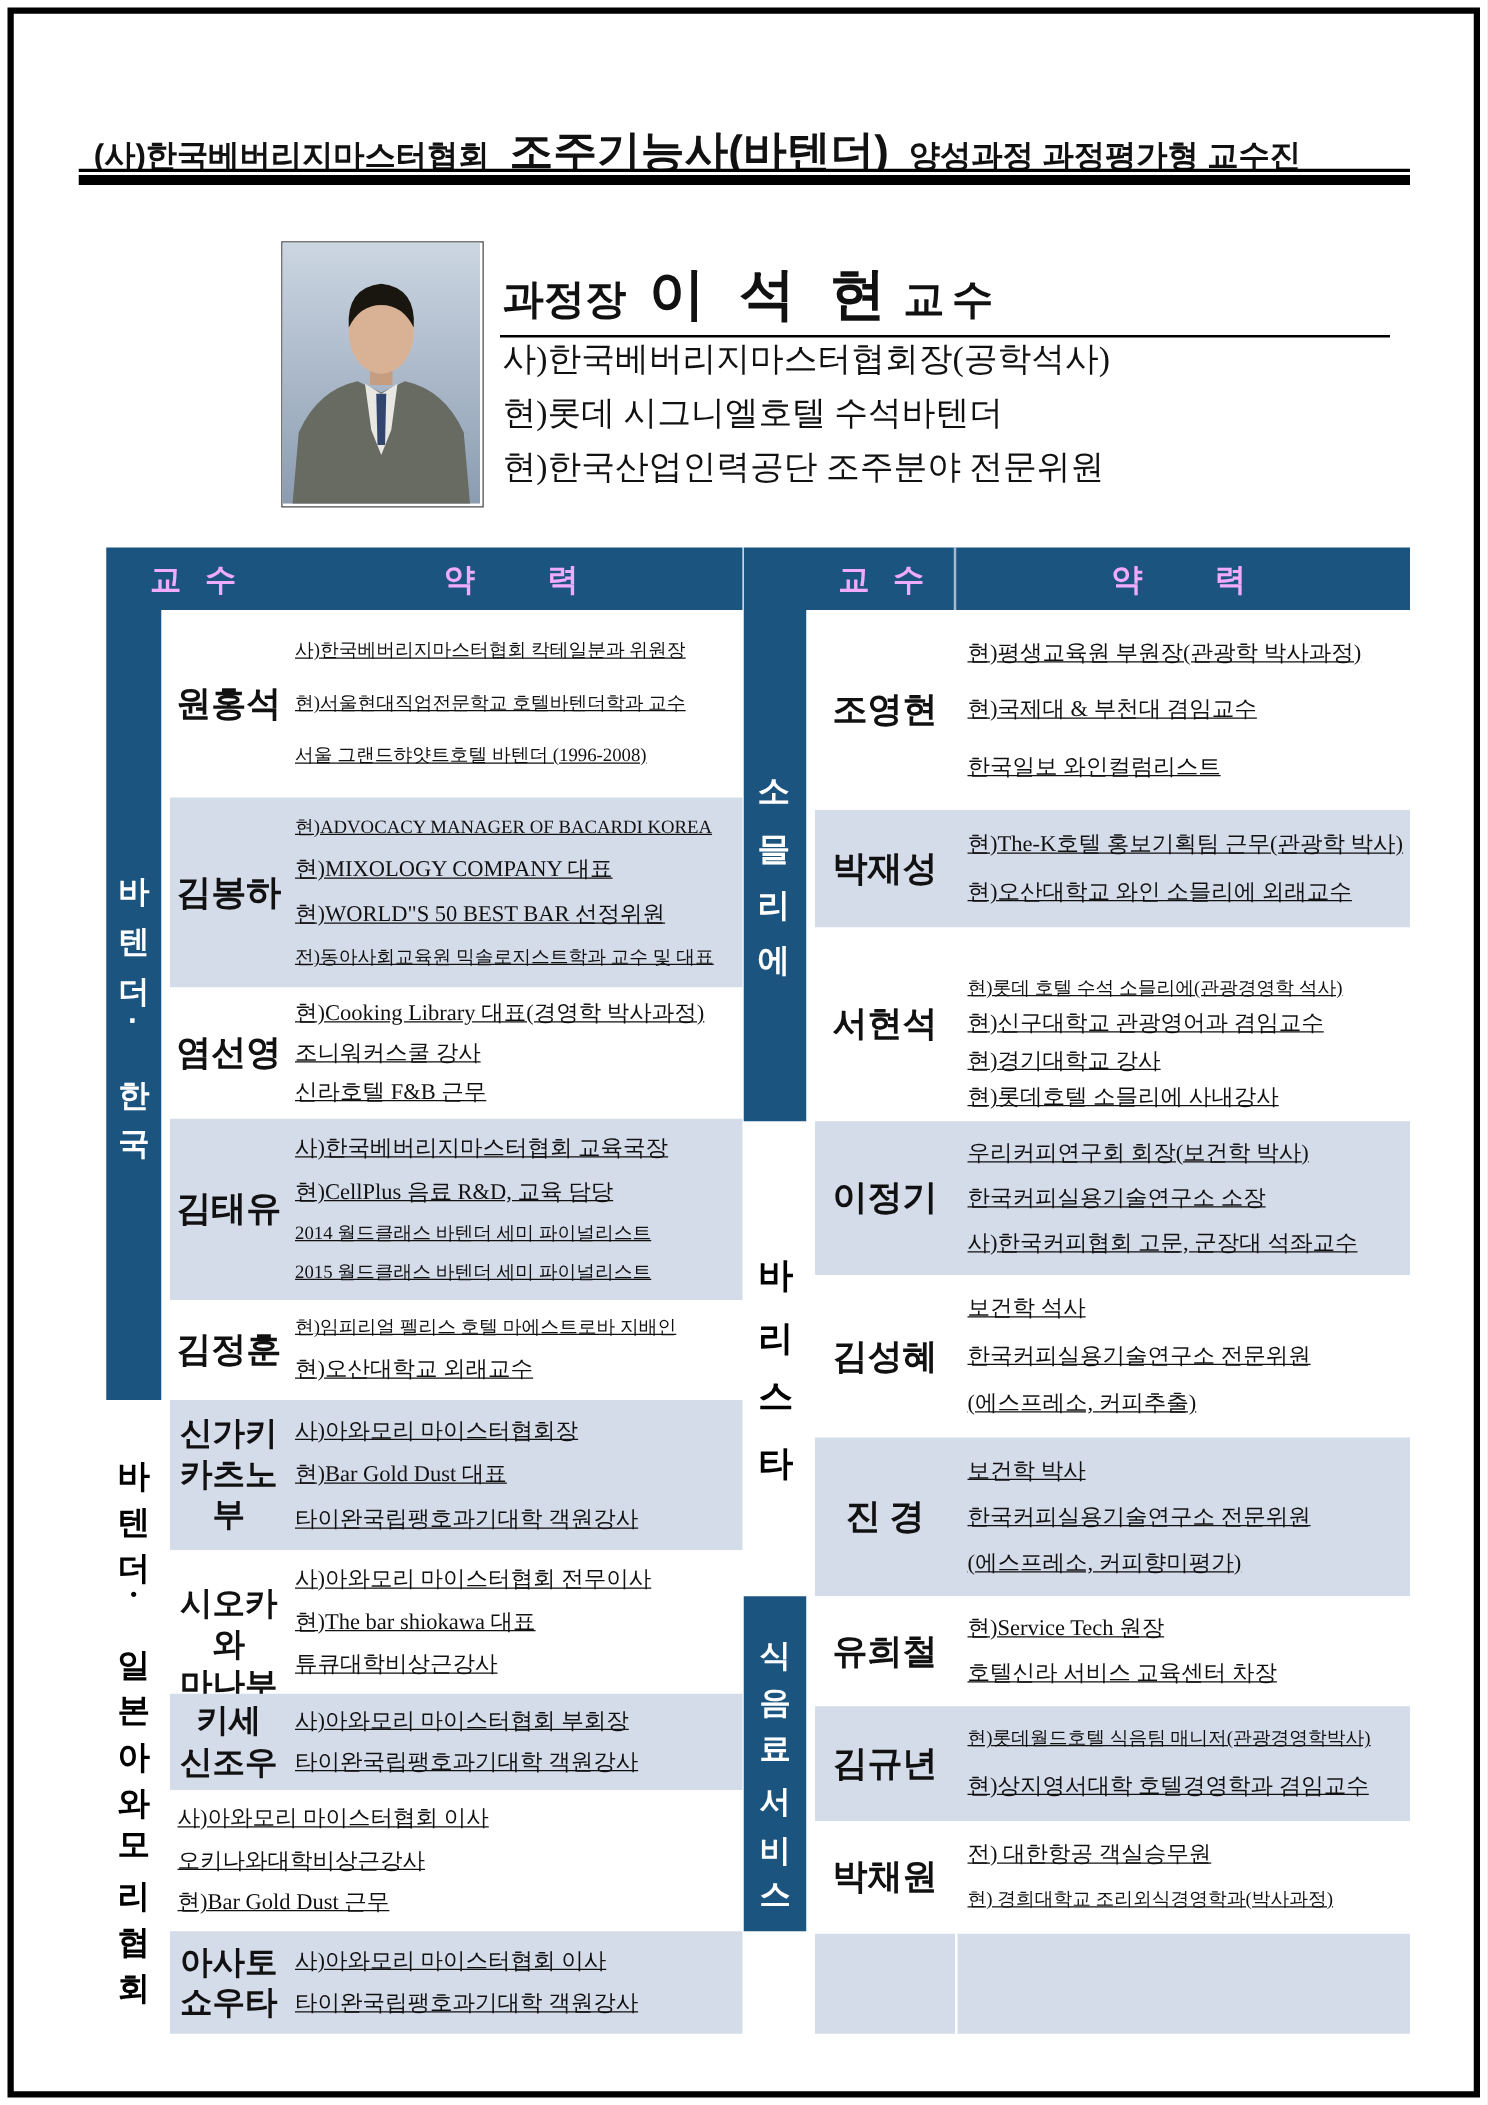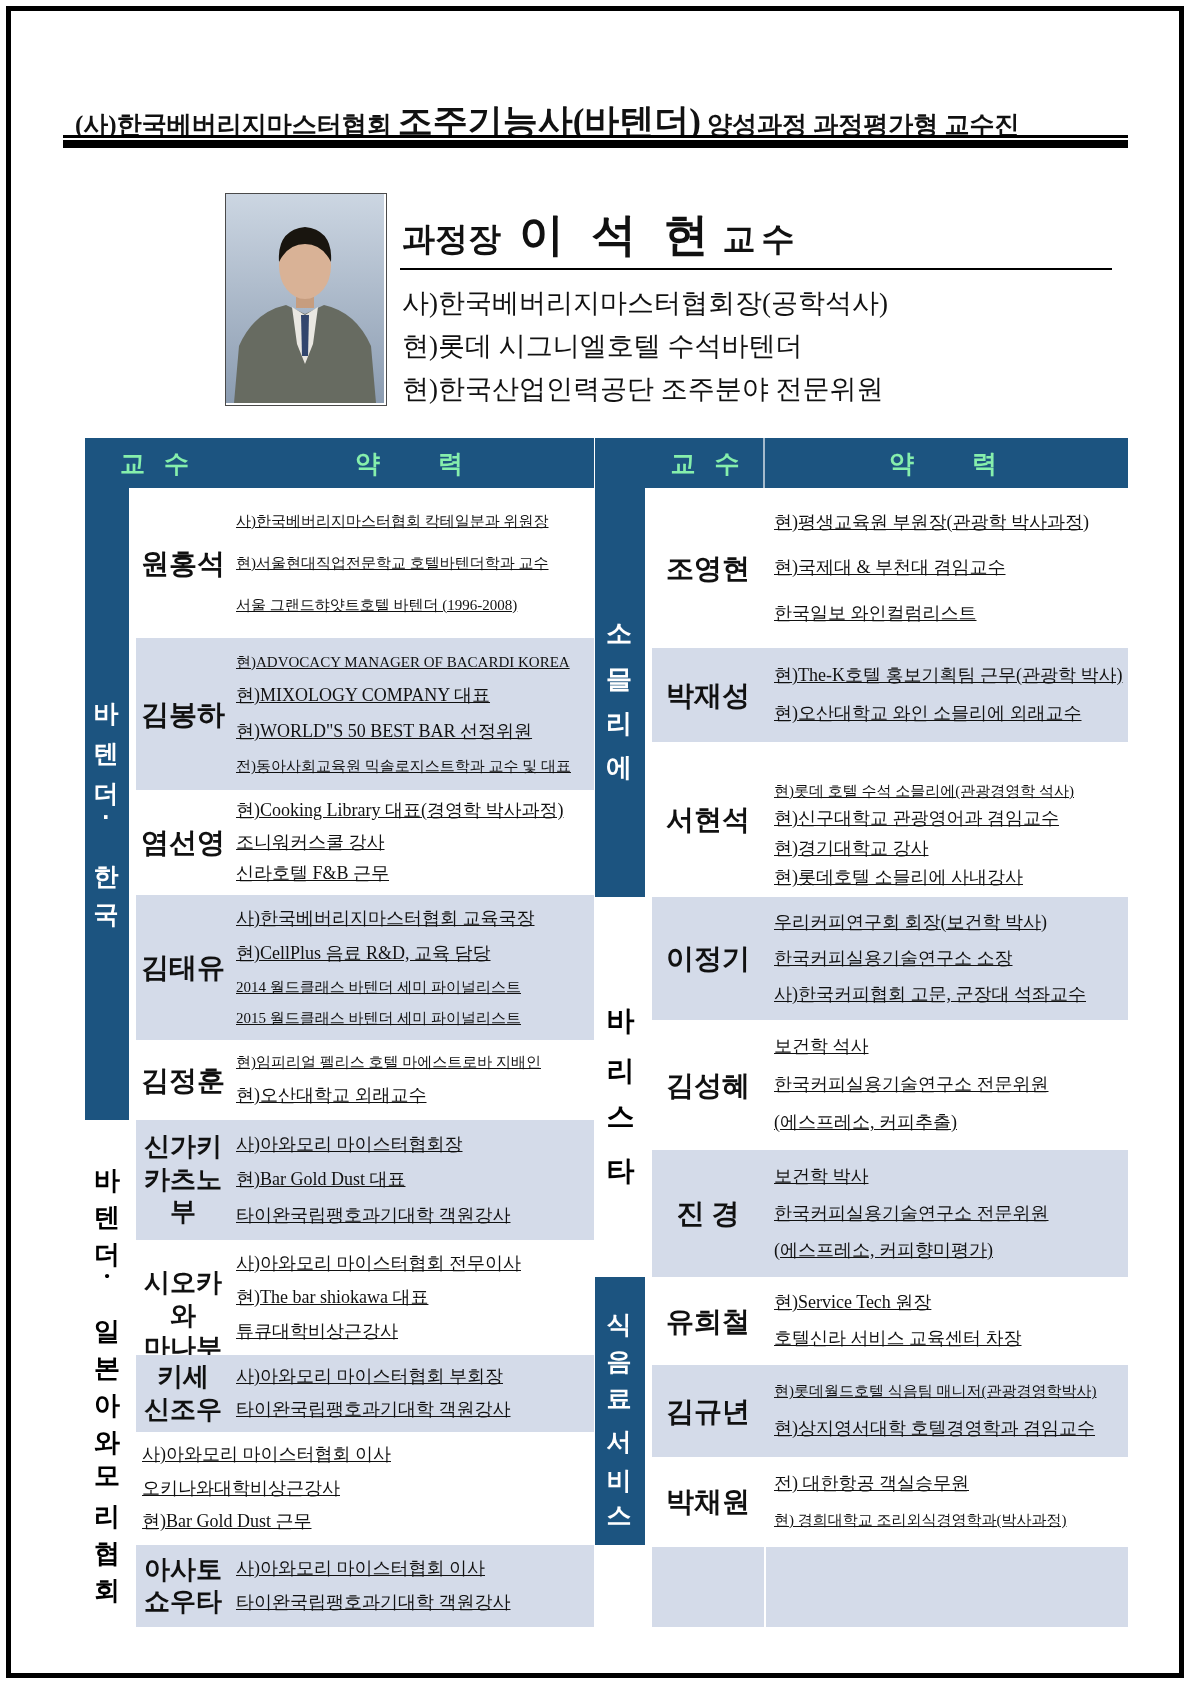--- a/index.html
+++ b/index.html
@@ -2,39 +2,39 @@
 <html><head>
 <meta charset="utf-8">
 <style>
   html,body{margin:0;padding:0;background:#e8e8e8;}
   .page{position:relative;width:1190px;height:1684px;background:#fff;margin:0 auto;
         font-family:"Liberation Serif",serif;color:#111;overflow:hidden;}
   .frame{position:absolute;inset:6px;border:5px solid #000;pointer-events:none;}
 
   
   .title{position:absolute;left:75px;top:80px;width:1056px;height:56px;
-         display:flex;align-items:baseline;gap:6px;white-space:nowrap;
-         font-family:Liberation Serif, serif;font-weight:bold;}
+         display:flex;align-items:baseline;gap:16px;white-space:nowrap;
+         font-family:Liberation Sans, sans-serif;font-weight:bold;}
   .title .t1{font-size:25px;letter-spacing:0px;}
   .title .t2{font-size:35px;letter-spacing:0px;}
   .title .t3{font-size:25px;margin-top:28px;}
   .rule2{position:absolute;left:63px;top:135px;width:1065px;height:13px;
          background:linear-gradient(to bottom,#000 0 3px,#fff 3px 5px,#000 5px 13px);}
 
   
   .photo{position:absolute;left:225px;top:193px;width:160px;height:211px;border:1px solid #4a4a4a;}
   .dhead{position:absolute;left:402px;top:205px;display:flex;align-items:baseline;white-space:nowrap;}
   .dhead .role{font-size:33px;font-weight:bold;}
   .dhead .dname{font-size:45px;font-weight:bold;letter-spacing:8px;margin-left:18px;}
   .dhead .dsuf{font-size:33px;font-weight:bold;margin-left:6px;letter-spacing:6px;}
   .dline{position:absolute;left:400px;top:268px;width:712px;height:2px;background:#000;}
-  .dcreds{position:absolute;left:402px;top:282px;font-size:27px;line-height:43px;}
+  .dcreds{position:absolute;left:402px;top:266px;font-size:27px;line-height:43px;}
 
   
-  .thead{position:absolute;top:438px;height:50px;background:var(--blue);color:#86efac;
+  .thead{position:absolute;top:438px;height:50px;background:var(--blue);color:#f0abfc;
          font-family:"Liberation Sans",sans-serif;font-weight:bold;font-size:25px;}
   .thead span{position:absolute;top:0;height:50px;display:flex;align-items:center;justify-content:center;
               letter-spacing:6px;white-space:pre;}
   .hsep{position:absolute;top:5px;bottom:5px;width:2px;background:rgba(255,255,255,.6);}
 
   .row{position:absolute;display:flex;}
   .row.w{background:#fff;}
   .row.b{background:var(--lav);}
   .name{flex:0 0 auto;display:flex;align-items:center;justify-content:center;
         font-weight:bold;font-size:28px;text-align:center;white-space:pre-line;line-height:1.25;}

